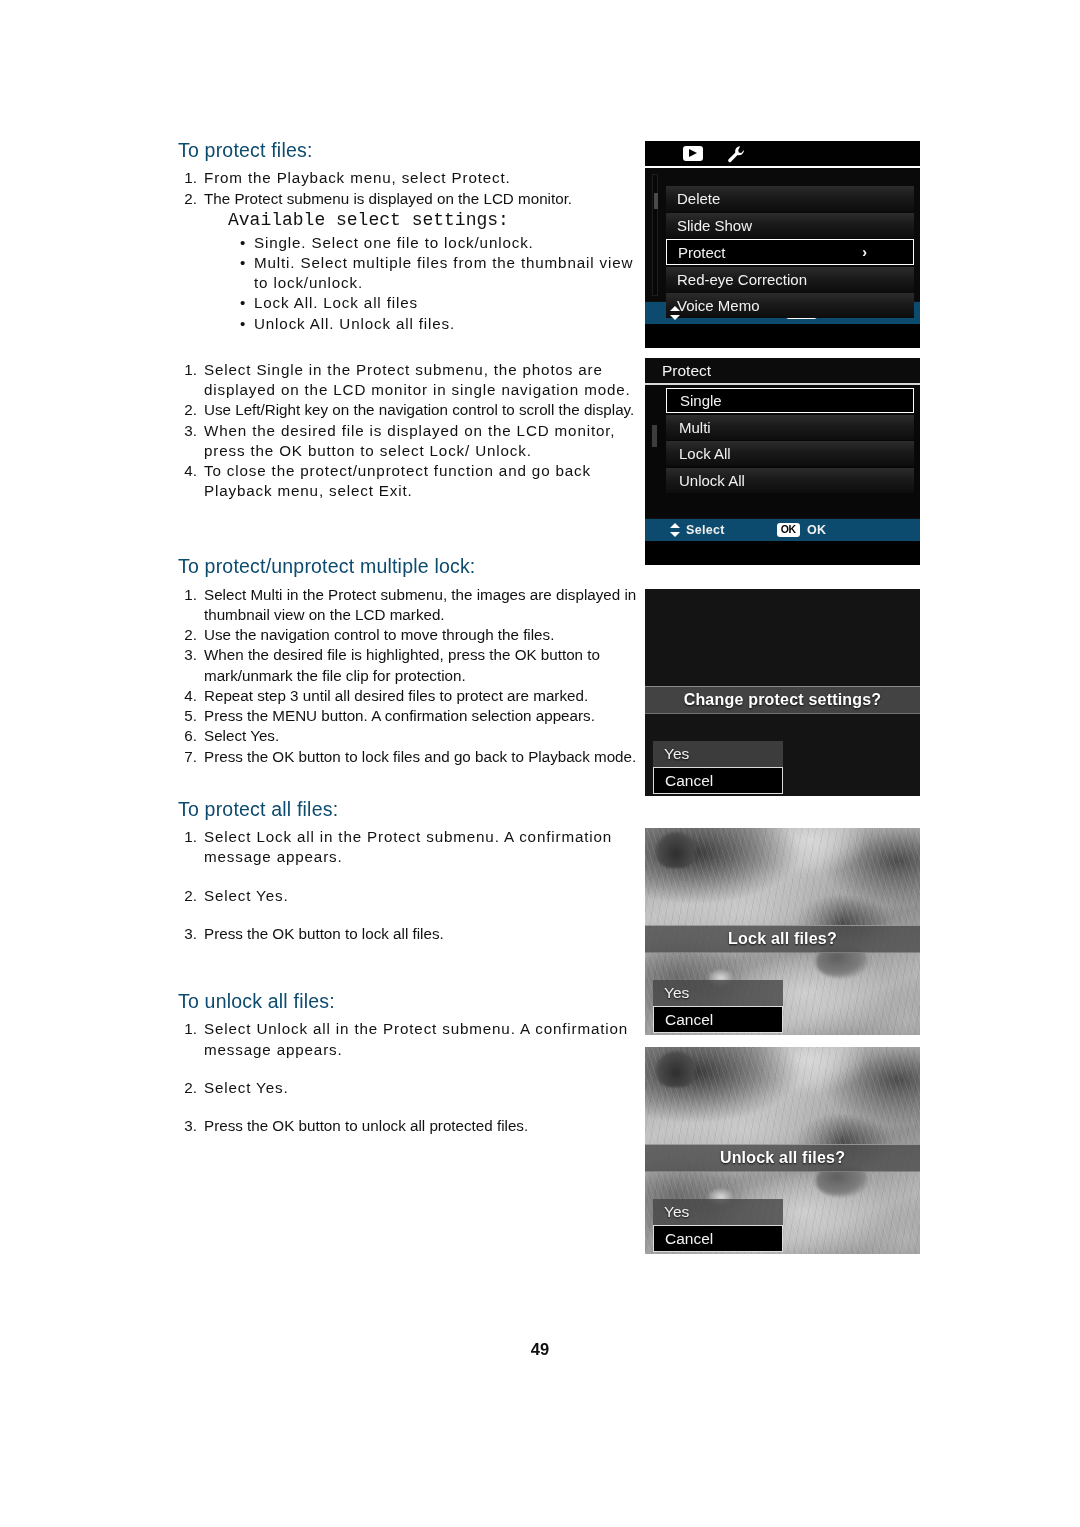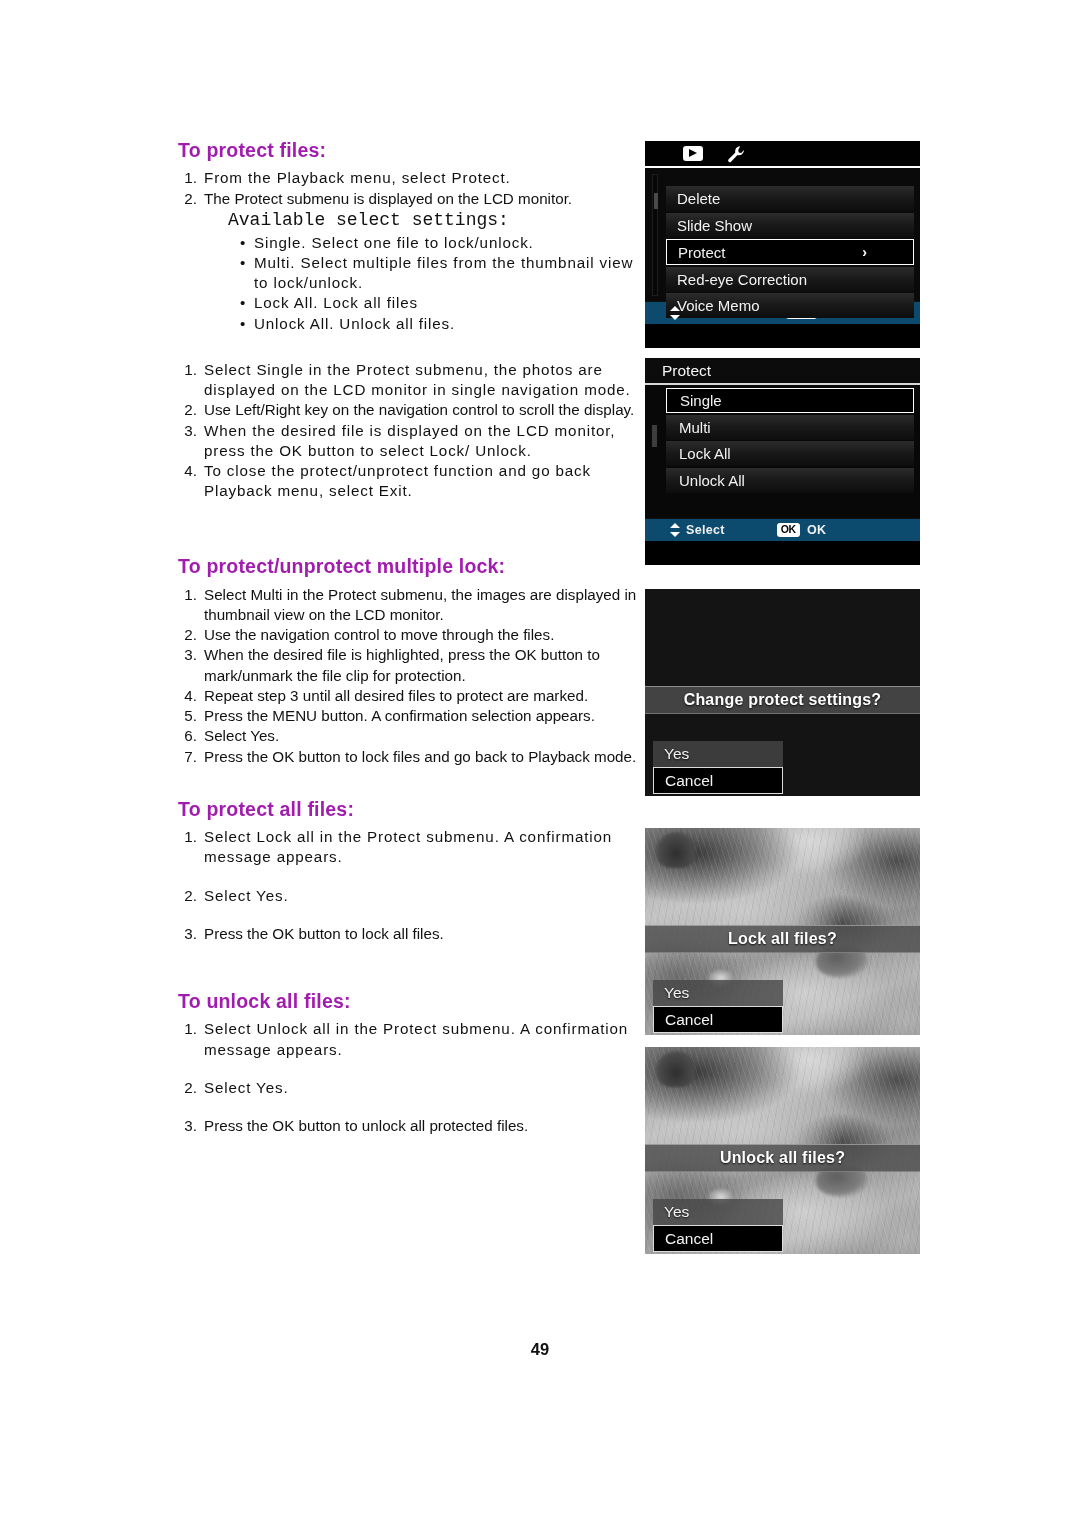--- a/index.html
+++ b/index.html
@@ -23,23 +23,23 @@
     position: absolute;
     left: 178px;
     top: 138px;
     width: 468px;
   }
 
   .section { margin-bottom: 16px; }
 
   .section-heading {
     font-size: 19.5px;
-    font-weight: 700;
+    font-weight: 400;
     letter-spacing: 0.2px;
-    color: #a21caf;
+    color: #0c4a6e;
     margin: 0 0 6px 0;
     line-height: 1.25;
   }
 
   .step-list {
     margin: 0;
     padding: 0;
     list-style: none;
   }
 
@@ -455,21 +455,21 @@
         <span class="step-body mono-ish">To close the protect/unprotect function and go back Playback menu, select Exit.</span>
       </div>
     </div>
   </div>
 
   <div class="section" style="margin-bottom:30px;">
     <h2 class="section-heading">To protect/unprotect multiple lock:</h2>
     <div class="step-list">
       <div class="step">
         <span class="step-num">1.</span>
-        <span class="step-body">Select Multi in the Protect submenu, the images are displayed in thumbnail view on the LCD monitor.</span>
+        <span class="step-body">Select Multi in the Protect submenu, the images are displayed in thumbnail view on the LCD marked.</span>
       </div>
       <div class="step">
         <span class="step-num">2.</span>
         <span class="step-body">Use the navigation control to move through the files.</span>
       </div>
       <div class="step">
         <span class="step-num">3.</span>
         <span class="step-body">When the desired file is highlighted, press the OK button to mark/unmark the file clip for protection.</span>
       </div>
       <div class="step">

